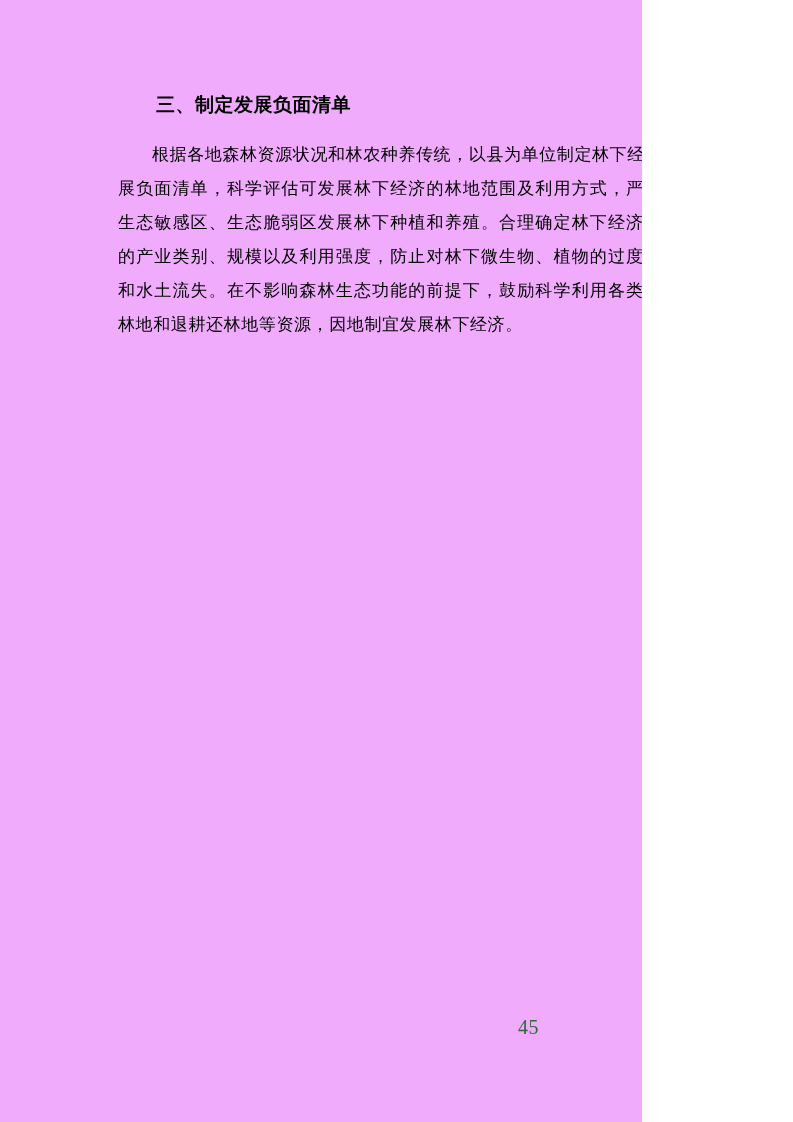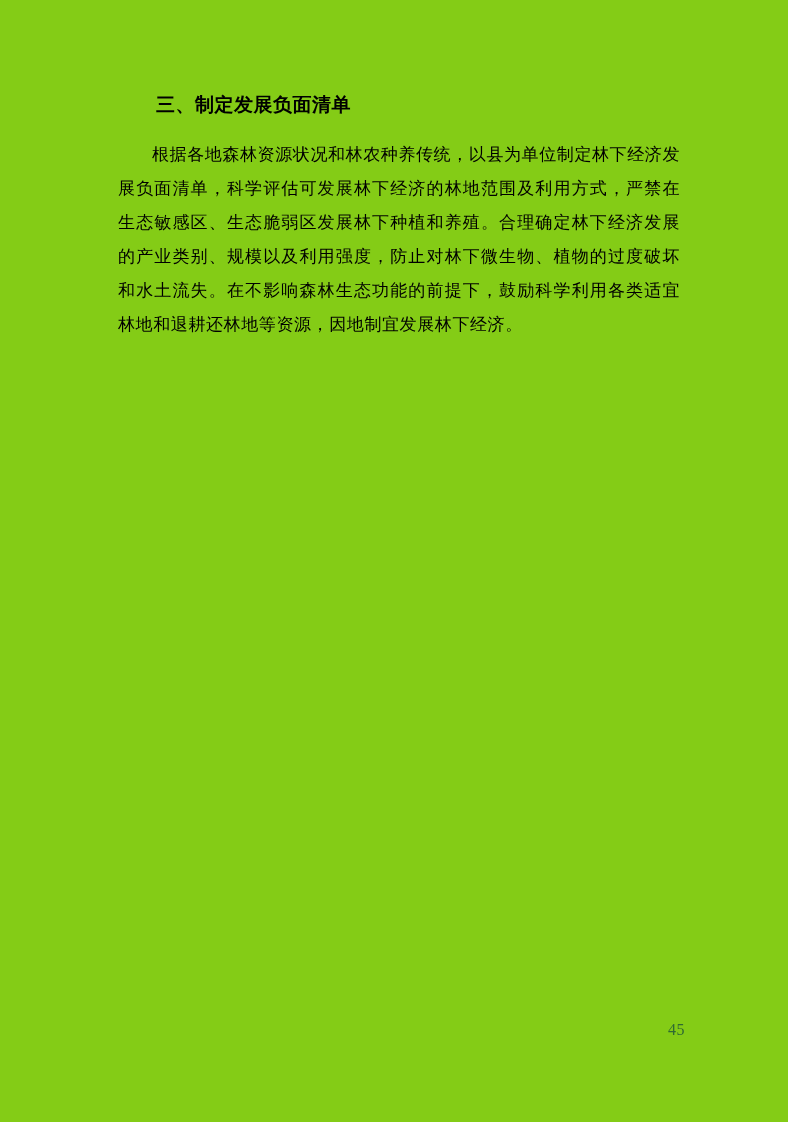--- a/index.html
+++ b/index.html
@@ -5,23 +5,23 @@
   html, body {
     margin: 0;
     padding: 0;
     background: #ffffff;
   }
   body {
     font-family: "Liberation Serif", "DejaVu Serif", serif;
   }
   .page {
     position: relative;
-    width: 788px;
+    width: 642px;
     height: 1122px;
-    background: #84cc16;
+    background: #f0abfc;
     overflow: hidden;
     box-sizing: border-box;
   }
   .content {
     position: absolute;
     left: 118px;
     top: 90px;
     width: 562px;
   }
   .section-heading {
@@ -43,21 +43,21 @@
     text-justify: inter-ideograph;
     text-indent: 2em;
     margin: 0;
     letter-spacing: 0.6px;
   }
   .page-number {
     position: absolute;
     right: 103px;
     bottom: 83px;
     font-family: "Liberation Serif", "DejaVu Serif", serif;
-    font-size: 16px;
+    font-size: 20px;
     color: #2f6a33;
     letter-spacing: 0.5px;
   }
 </style>
 </head>
 <body>
 
 <div class="page">
 
   <div class="content">

